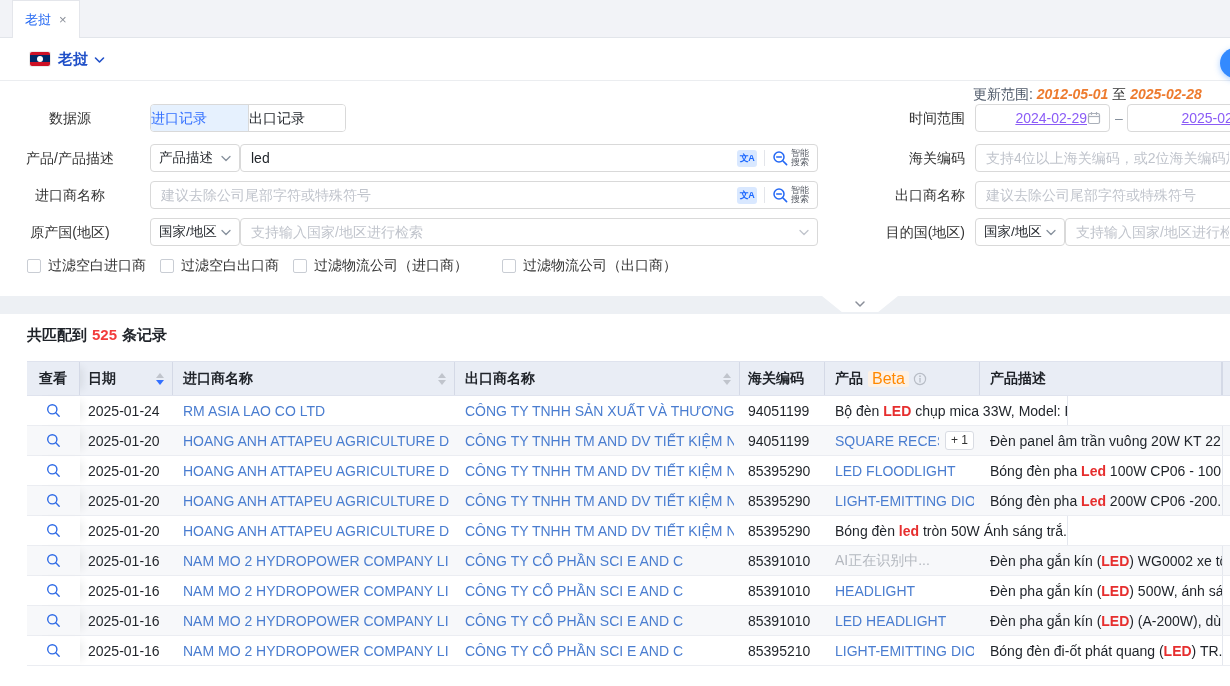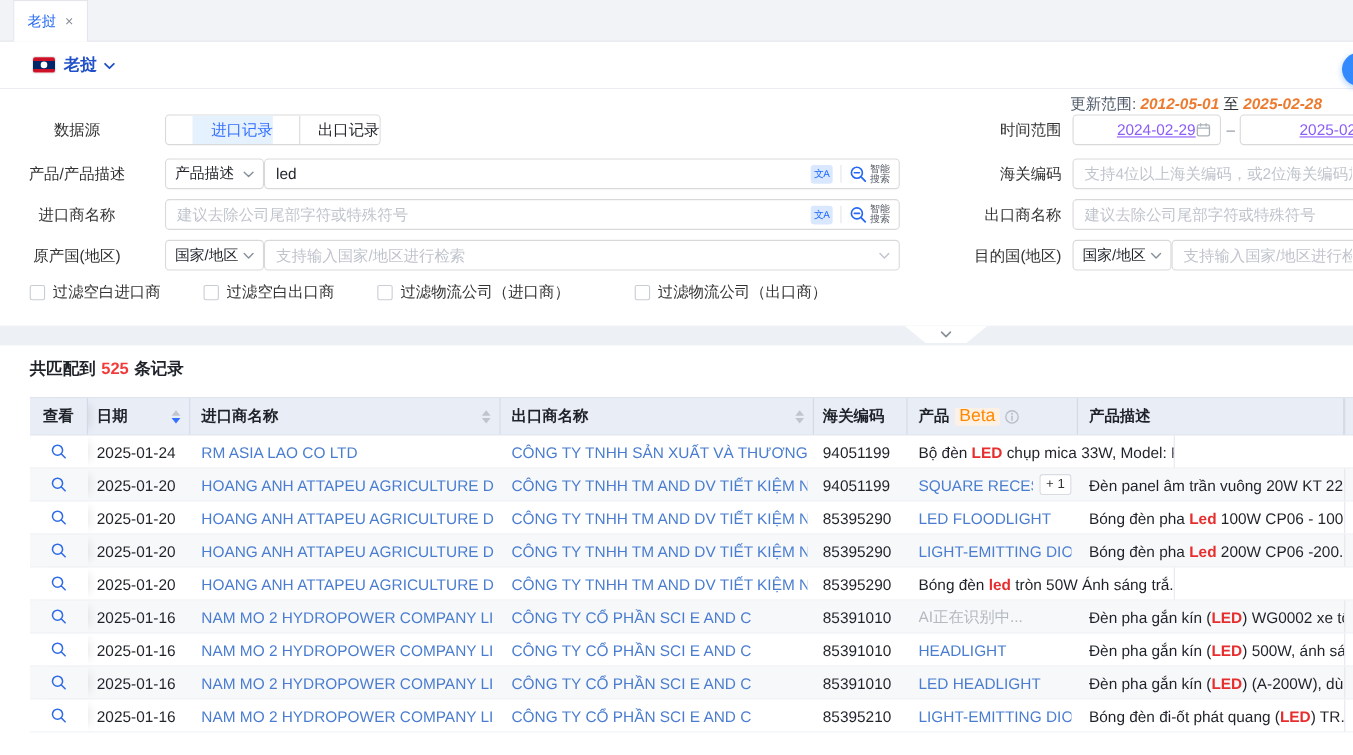--- a/index.html
+++ b/index.html
@@ -26,41 +26,41 @@
   .f-label-r { position:absolute; width:90px; text-align:right; line-height:28px; color:#333; }
   .update-range { position:absolute; left:973px; top:5px; white-space:nowrap; font-size:14px; }
   .update-range .lbl { color:#4e5969; }
   .update-range .d { color:#ed7b2f; font-weight:bold;font-style:italic; }
   .update-range .j { color:#333; }
 
   .row1 { top:23px; } .row2 { top:63px; } .row3 { top:100px; } .row4 { top:137px; }
   .abs { position:absolute; }
 
   .segmented { position:absolute; left:150px; height:28px; display:flex; border:1px solid #d9d9d9; border-radius:4px; overflow:hidden; background:#fff; }
-  .seg-btn { width:73px; height:26px; line-height:26px; text-align:right; color:#1f2329; cursor:pointer; background:#fff; font-size:14px; border:none;margin-left:24px; }
+  .seg-btn { width:97px; height:26px; line-height:26px; text-align:left; color:#1f2329; cursor:pointer; background:#fff; font-size:14px; border:none; }
   .seg-btn.active { background:#e6f1fe; color:#3370ff; }
   .seg-btn + .seg-btn { border-left:1px solid #d9d9d9; }
 
   .select-box { position:absolute; height:28px; width:90px; border:1px solid #d9d9d9; border-radius:4px; background:#fff; display:flex; align-items:center; justify-content:space-between; padding:0 8px; color:#1f2329; cursor:pointer; }
   .select-box span { font-size:13.5px; }
 
   .input-wrap { position:absolute; height:28px; border:1px solid #d9d9d9; border-radius:4px; background:#fff; display:flex; align-items:center; }
   .input-wrap input { flex:1; height:24px; border:none; outline:none; padding:0 10px; font-size:14px; font-family:inherit; color:#1f2329; background:transparent; min-width:0; }
   .input-wrap input::placeholder { color:#c0c4cc; }
   .icon-tools { display:flex; align-items:center; gap:7px; padding-right:8px; flex:none; }
-  .translate-ic { width:20px; height:17px; background:#d9e8ff; border-radius:3px; color:#1a66ff; font-size:9px; font-weight:normal; display:flex; align-items:center; justify-content:center; letter-spacing:-.5px; cursor:pointer; }
+  .translate-ic { width:20px; height:17px; background:#d9e8ff; border-radius:3px; color:#1a66ff; font-size:9px; font-weight:bold; display:flex; align-items:center; justify-content:center; letter-spacing:-.5px; cursor:pointer; }
   .vline { width:1px; height:16px; background:#e3e5ea; }
   .smart-search { display:flex; align-items:center; gap:2px; cursor:pointer; }
   .smart-txt { display:flex; flex-direction:column; font-size:9px; line-height:9.5px; color:#555a63; }
   .chev-in { margin-right:8px; flex:none; }
 
   .date-input { position:absolute; height:28px; border:1px solid #d9d9d9; border-radius:4px; background:#fff; display:flex; align-items:center; justify-content:flex-end; padding:0 8px 0 10px; color:#8b5cf6;text-decoration:underline; }
   .range-dash { position:absolute; width:16px; text-align:center; line-height:28px; color:#86909c; }
 
-  .checkbox-row { position:absolute; top:176px; left:27px; display:flex; align-items:center; gap:39px; }
+  .checkbox-row { position:absolute; top:176px; left:27px; display:flex; align-items:center; gap:14px; }
   .cb-item { display:flex; align-items:center; gap:7px; cursor:pointer; }
   .cb-box { width:14px; height:14px; border:1px solid #c9cdd4; border-radius:2px; background:#fff; flex:none; }
   .cb-label { color:#333; }
   .cb-item:last-child { margin-left:20px; }
 
   
   .collapse-gap { position:absolute; top:296px; left:0; width:1230px; height:34px; background:#edf0f4; }
   .notch { position:absolute; top:0; left:822px; width:76px; height:16px; background:#fff; clip-path:polygon(0 0,100% 0,74% 100%,26% 100%); display:flex; align-items:center; justify-content:center; cursor:pointer; }
 
   

